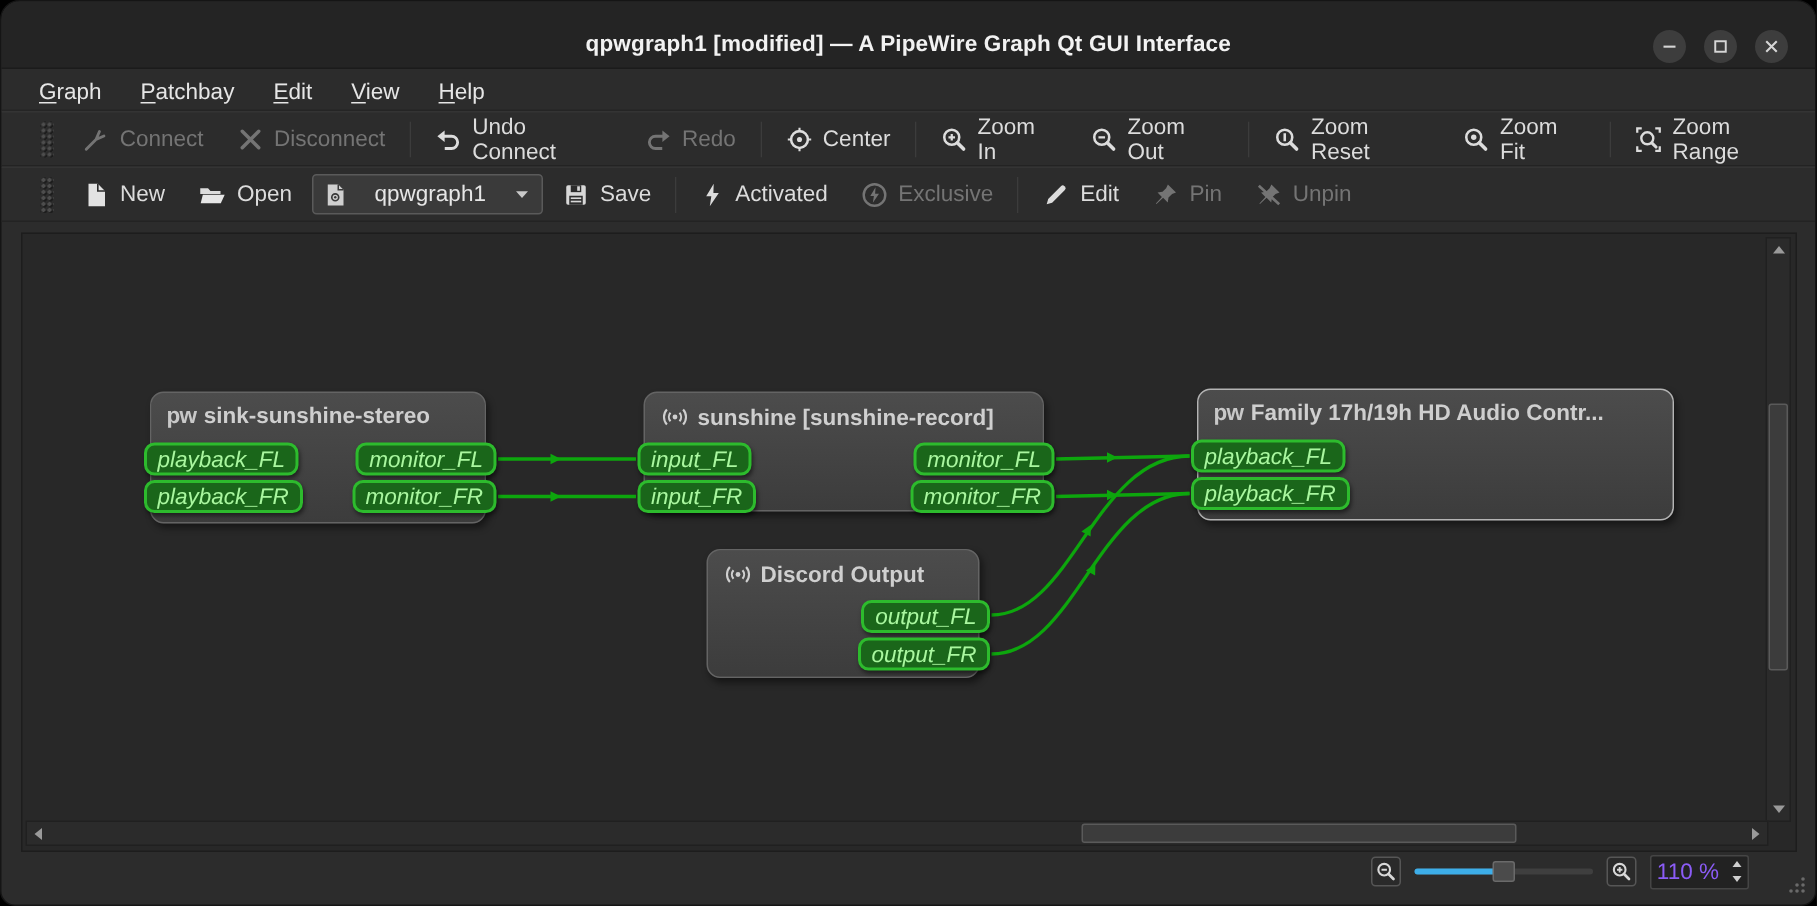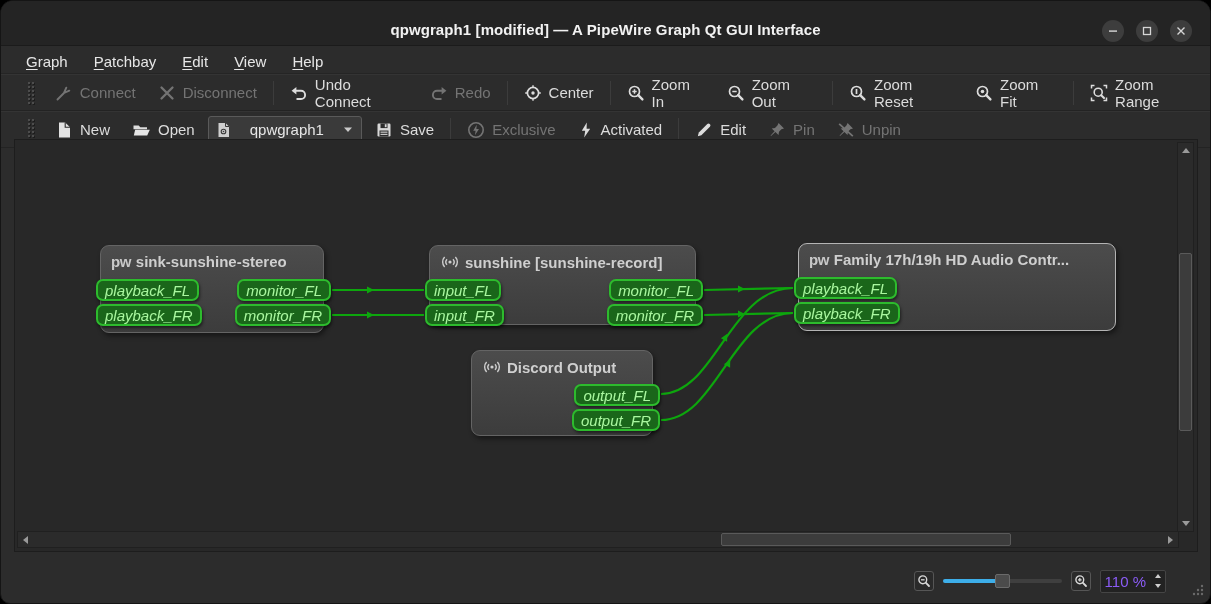--- a/index.html
+++ b/index.html
@@ -28,21 +28,21 @@
   .drag-handle { width:9px; height:24px; margin:0 8px 0 2px;
     background:radial-gradient(circle at 2px 2px,#4d4d4d 1.1px,transparent 1.3px) 0 0/4px 4px,
                radial-gradient(circle at 2px 2px,#1d1d1d 1.1px,transparent 1.3px) 1px 1px/4px 4px; }
   .tbtn { display:flex; align-items:center; gap:7px; padding:0 11px; height:28px; color:#dcdcdc; font-size:15px; border-radius:3px; }
   .tbtn.disabled { color:#747474; }
   .tbtn svg { flex:0 0 auto; }
   .tsep { width:1px; height:24px; background:#1f1f1f; border-right:1px solid #3c3c3c; margin:0 5px; }
   .combobox { display:flex; align-items:center; gap:19px; height:27px; padding:0 8px 0 7px;
     background:#3a3a3a; border:1px solid #5a5a5a; border-radius:3px; margin:0 2px; color:#e6e6e6; font-size:15px; }
   
-  #canvas { position:absolute; left:13px; top:138px; width:1184px; height:413px;
+  #canvas { position:absolute; left:13px; top:154px; width:1184px; height:413px;
     background:#282828; border:1px solid #1d1d1d; }
   #wires { position:absolute; left:0; top:0; z-index:2; pointer-events:none; }
   #wires path, #wires polygon { pointer-events:auto; }
   .node { position:absolute; z-index:3; border-radius:9px;
     background:linear-gradient(#4c4c4c,#3c3c3c); border:1px solid #646464;
     box-shadow:2px 3px 5px rgba(0,0,0,.45); }
   .node.selected { border:1px solid #b4b4b4; }
   .node-title { display:flex; align-items:center; gap:5px; padding:7px 10px 0 10px;
     color:#cfcfcf; font-size:15px; font-weight:bold; white-space:nowrap; }
   .pw-glyph { font-weight:bold; font-size:15px; color:#c8c8c8; letter-spacing:-.5px; }
@@ -234,32 +234,32 @@
           <rect x="2.5" y="2.5" width="13" height="13" rx="1.2" fill="#d8d8d8"></rect>
           <rect x="5.5" y="2.5" width="7" height="4.6" fill="#2c2c2c"></rect>
           <rect x="9.8" y="3.2" width="1.8" height="3" fill="#d8d8d8"></rect>
           <rect x="4.5" y="9.5" width="9" height="6" fill="#2c2c2c"></rect>
           <rect x="5.5" y="10.6" width="7" height="1.1" fill="#d8d8d8"></rect>
           <rect x="5.5" y="12.8" width="7" height="1.1" fill="#d8d8d8"></rect>
         </svg>
       <span>Save</span>
     </div>
     <div class="tsep"></div>
+    <div class="tbtn">
+      <svg width="16" height="18" viewBox="0 0 16 18">
+          <polygon points="8.8,1.5 3.8,9.8 7.2,9.8 6.2,16.5 12.2,7.7 8.6,7.7" fill="currentColor"></polygon>
+        </svg>
+      <span>Activated</span>
+    </div>
     <div class="tbtn disabled">
       <svg width="18" height="18" viewBox="0 0 18 18">
           <circle cx="9" cy="9" r="7.2" fill="none" stroke="currentColor" stroke-width="1.6"></circle>
           <polygon points="9.7,3.8 6.2,9.7 8.6,9.7 7.9,14.2 12,8.1 9.4,8.1" fill="currentColor"></polygon>
         </svg>
       <span>Exclusive</span>
-    </div>
-    <div class="tbtn">
-      <svg width="16" height="18" viewBox="0 0 16 18">
-          <polygon points="8.8,1.5 3.8,9.8 7.2,9.8 6.2,16.5 12.2,7.7 8.6,7.7" fill="currentColor"></polygon>
-        </svg>
-      <span>Activated</span>
     </div>
     <div class="tsep"></div>
     <div class="tbtn">
       <svg width="18" height="18" viewBox="0 0 18 18">
           <path d="M2.8 15.2 l1-3.6 L12.3 3.1 a1.7 1.7 0 0 1 2.4 0 l.2.2 a1.7 1.7 0 0 1 0 2.4 L6.4 14.2 z" fill="currentColor"></path>
         </svg>
       <span>Edit</span>
     </div>
     <div class="tbtn disabled">
       <svg width="18" height="18" viewBox="0 0 18 18">

